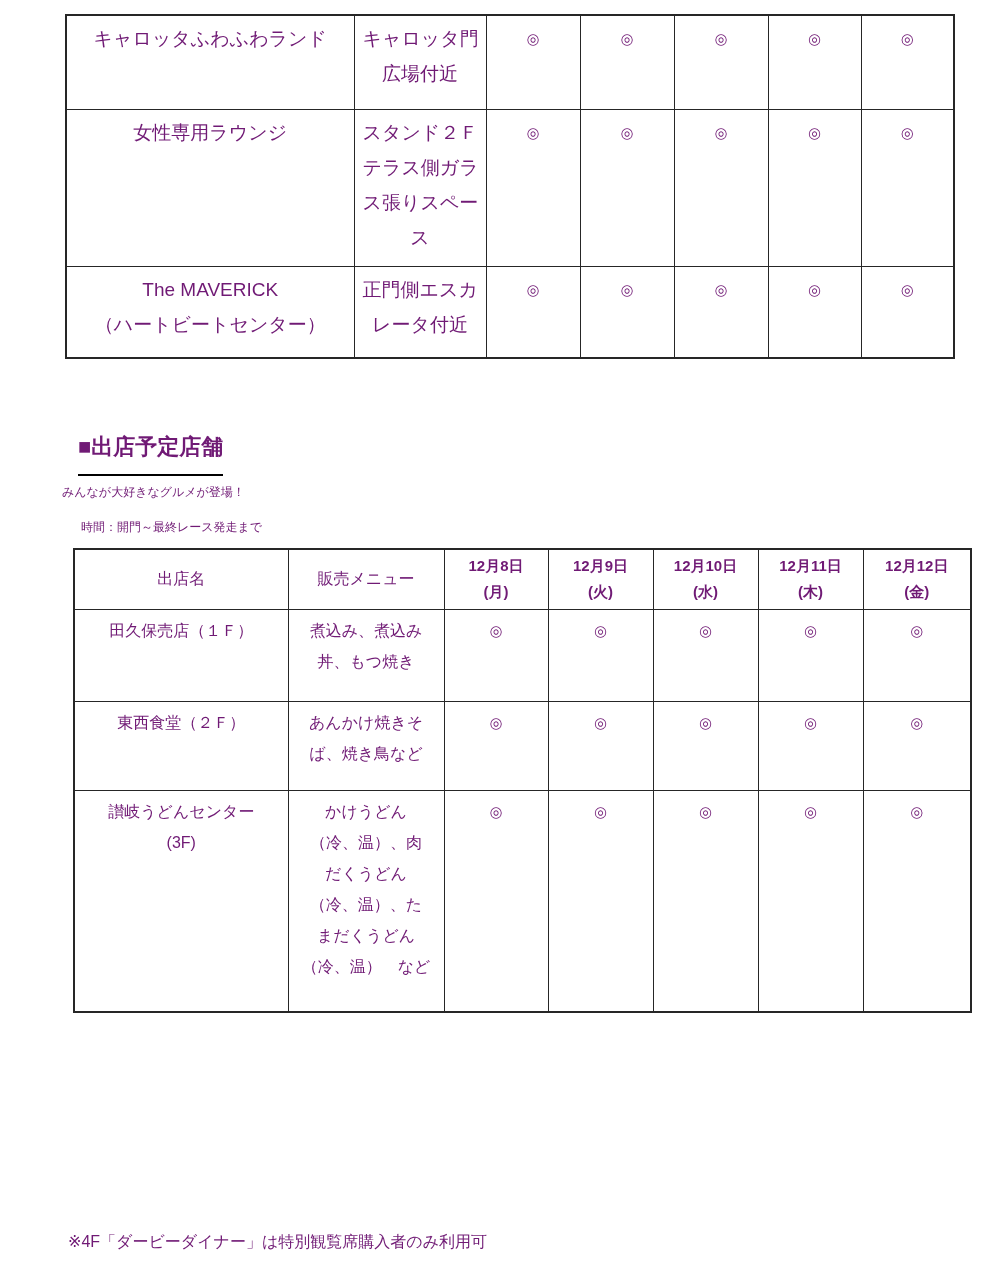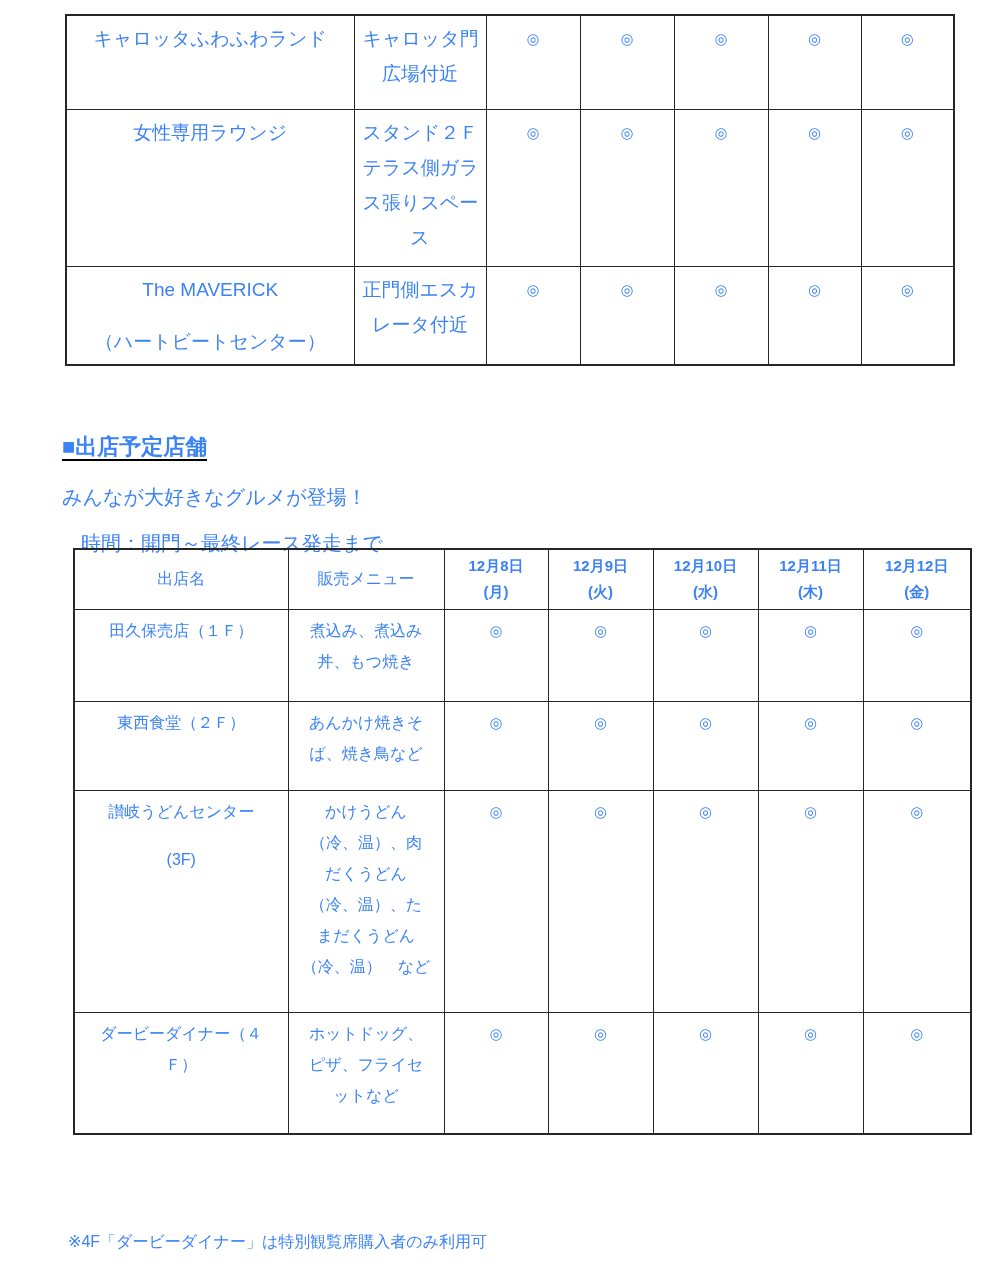--- a/index.html
+++ b/index.html
@@ -1,53 +1,53 @@
 <!DOCTYPE html>
 <html><head>
 <meta charset="utf-8">
 <style>
   html,body { margin:0; padding:0; background:#ffffff; }
   .page {
     position:relative; width:1000px; height:1268px; background:#ffffff;
-    color:#3b82f6; font-family:"Liberation Sans","DejaVu Sans",sans-serif;
+    color:#701a75; font-family:"Liberation Sans","DejaVu Sans",sans-serif;
     overflow:hidden;
   }
   table.tbl {
     position:absolute; border-collapse:collapse; table-layout:fixed;
     border:2px solid #262626;
   }
   table.tbl td, table.tbl th {
     border:1.5px solid #262626; vertical-align:top;
     padding:5px 8px; overflow:hidden;
   }
   .line { white-space:nowrap; }
-  .gap-line { margin-top:17px; }
+  .gap-line { }
   .cell-center { text-align:center; }
   .cell-left  { text-align:center; }
   .mark-cell  { text-align:center; font-size:15px; }
 
   
   .tbl-facility { left:65px; top:14px; width:888px; font-size:19px; line-height:35px; }
 
   
   .tbl-store { left:73px; top:548px; width:897px; font-size:16px; line-height:31px; }
   .tbl-store thead th {
     vertical-align:middle; text-align:center; font-weight:normal;
     padding:3px 2px; line-height:26px;
   }
   .tbl-store thead th.th-day { font-weight:bold; font-size:15px; }
 
   
   .section-heading {
-    position:absolute; left:62px; top:434px; font-size:22px; font-weight:bold;
-    border-bottom:2.5px solid #000; padding-bottom:0; display:inline-block;
+    position:absolute; left:78px; top:434px; font-size:22px; font-weight:bold;
+    border-bottom:2.5px solid #000; padding-bottom:15px; display:inline-block;
     line-height:1.15;
   }
-  .intro-text { position:absolute; left:62px; top:484px; font-size:20px;text-align:center; }
-  .time-note  { position:absolute; left:62px; top:530px; font-size:20px;padding-left:19px; }
+  .intro-text { position:absolute; left:62px; top:484px; font-size:12px;text-align:center; }
+  .time-note  { position:absolute; left:62px; top:519px; font-size:12px;padding-left:19px; }
   .footnote   { position:absolute; left:68px; top:1232px; font-size:16px; }
 </style>
 </head>
 <body>
 
 <div class="page">
 
   <table class="tbl tbl-facility">
     <colgroup>
       <col style="width:288px">
@@ -248,43 +248,17 @@
           <td class="mark-cell">
             <div class="line">◎</div>
           </td>
           <td class="mark-cell">
             <div class="line">◎</div>
           </td>
           <td class="mark-cell">
             <div class="line">◎</div>
           </td>
         </tr>
-        <tr style="height: 122px;">
-          <td class="cell-center">
-            <div class="line">ダービーダイナー（４</div>
-            <div class="line">Ｆ）</div>
-          </td>
-          <td class="cell-left">
-            <div class="line">ホットドッグ、</div>
-            <div class="line">ピザ、フライセ</div>
-            <div class="line">ットなど</div>
-          </td>
-          <td class="mark-cell">
-            <div class="line">◎</div>
-          </td>
-          <td class="mark-cell">
-            <div class="line">◎</div>
-          </td>
-          <td class="mark-cell">
-            <div class="line">◎</div>
-          </td>
-          <td class="mark-cell">
-            <div class="line">◎</div>
-          </td>
-          <td class="mark-cell">
-            <div class="line">◎</div>
-          </td>
-        </tr>
       </tbody>
   </table>
 
   <div class="footnote">※4F「ダービーダイナー」は特別観覧席購入者のみ利用可</div>
 </div>
 
 </body></html>

